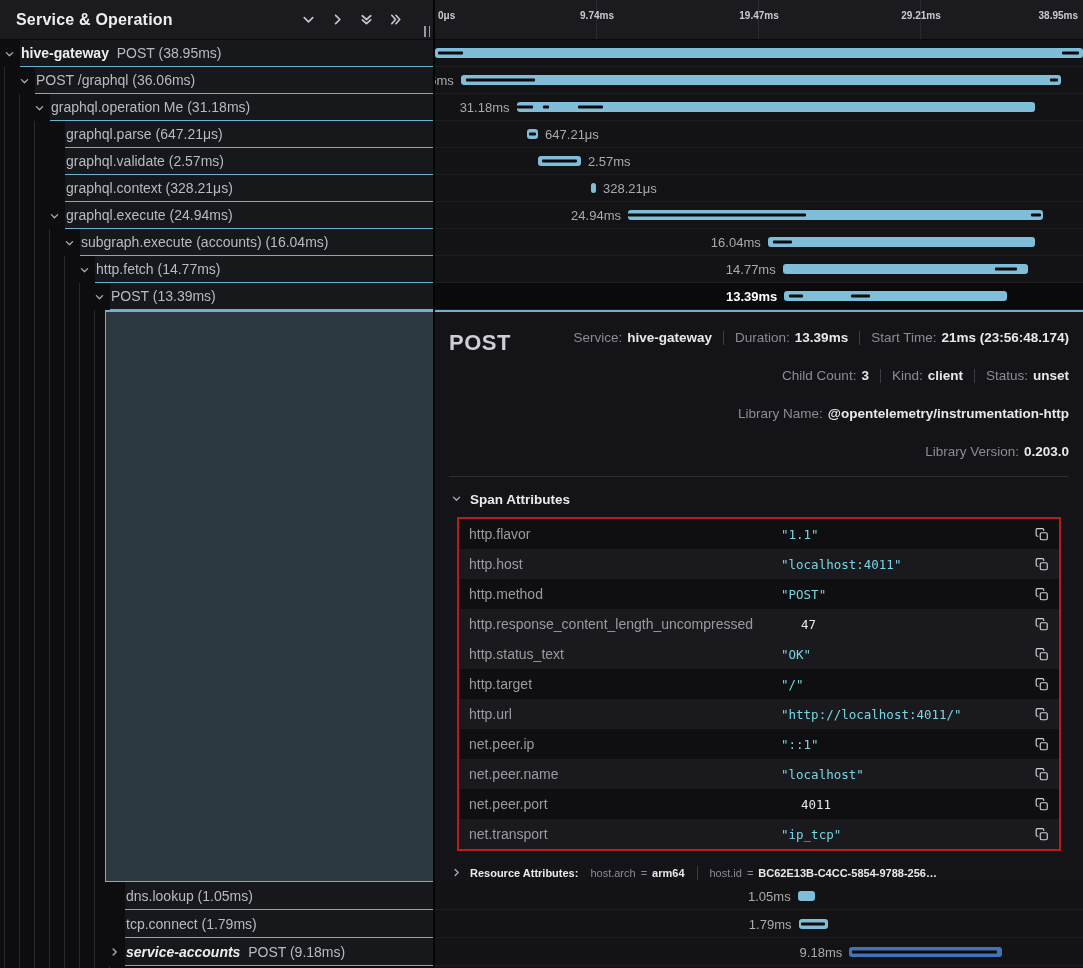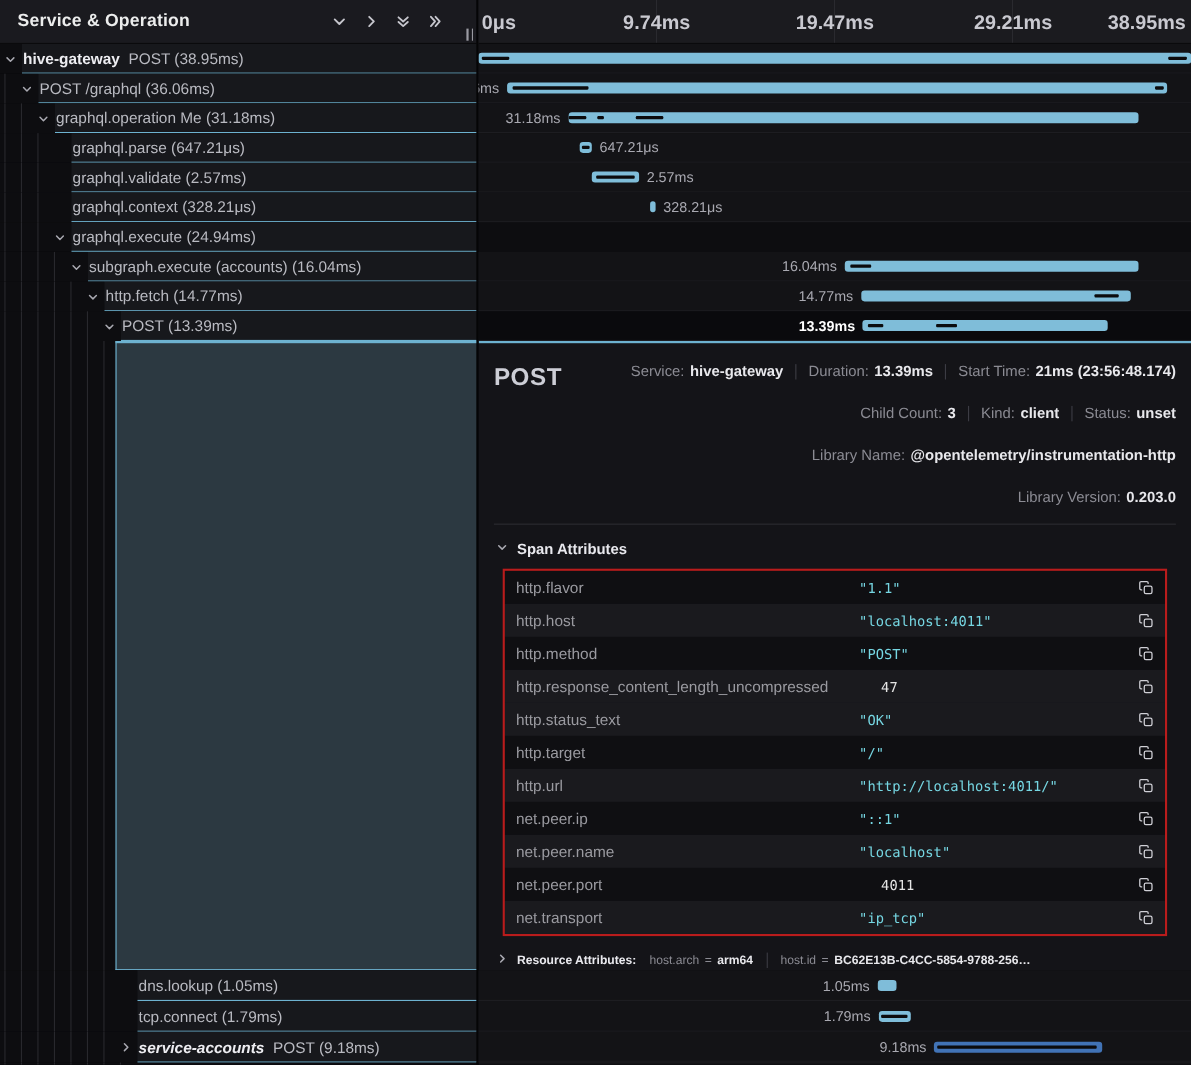--- a/index.html
+++ b/index.html
@@ -12,21 +12,21 @@
   .topbar-left { position:relative; width:435px; flex:0 0 435px; background:#1a1a1f;
                  border-right:2px solid #050506; border-bottom:1px solid #0a0a0c;
                  display:flex; align-items:center; }
   .topbar-title { color:#eceded; font-size:16px; font-weight:700; padding-left:16px; letter-spacing:.2px; }
   .topbar-icons { position:absolute; right:30px; top:0; bottom:0; display:flex; align-items:center; gap:13px; }
   .hicon { width:16px; height:16px; display:inline-flex; align-items:center; justify-content:center; cursor:pointer; }
   .hicon svg { stroke:#c6c6cd; }
   .grip { position:absolute; right:3px; bottom:2px; display:flex; gap:3px; cursor:col-resize; }
   .grip i { display:block; width:1.5px; height:11px; background:#9a9aa2; }
   .topbar-right { position:relative; flex:1; background:#1b1b1f; border-bottom:1px solid #0a0a0c; overflow:hidden; }
-  .tick { position:absolute; top:10px; color:#c9c9d0; font-size:18px; font-weight:600; white-space:nowrap; }
+  .tick { position:absolute; top:10px; color:#c9c9d0; font-size:10px; font-weight:600; white-space:nowrap; }
 
   
   .gridbg {
     background-image:
       linear-gradient(to right, transparent calc(25% - 1px), #2a2a2f calc(25% - 1px), #2a2a2f 25%, transparent 25%),
       linear-gradient(to right, transparent calc(50% - 1px), #2a2a2f calc(50% - 1px), #2a2a2f 50%, transparent 50%),
       linear-gradient(to right, transparent calc(75% - 1px), #2a2a2f calc(75% - 1px), #2a2a2f 75%, transparent 75%);
   }
 
   
@@ -275,20 +275,27 @@
             <span class="tree-chevron" style="left: 48px;">
               <svg width="11" height="11" viewBox="0 0 16 16" fill="none" stroke-width="2" stroke-linecap="round" stroke-linejoin="round">
                 <path d="M3.5 6l4.5 4.5L12.5 6"></path>
               </svg>
             </span>
           </div>
           <div class="row-content">
             <span class="row-text">graphql.execute (24.94ms)</span>
           </div>
         </div>
+        <div class="cell-right gridbg">
+          <div class="bar" style="left: 29.7818%; width: max(64.0308%, 5px); background: rgb(127, 189, 217);">
+            <div class="notch" style="left: 0%; width: 43%;"></div>
+            <div class="notch" style="left: 97.2%; width: 2.4%;"></div>
+          </div>
+          <span class="bar-label left" style="left: 29.7818%;">24.94ms</span>
+        </div>
       </div>
       <div class="row">
         <div class="cell-left">
           <div class="gutter" style="width: 80px;">
             <div class="gline" style="left: 4px;"></div>
             <div class="gline" style="left: 19px;"></div>
             <div class="gline" style="left: 34px;"></div>
             <div class="gline" style="left: 49px;"></div>
             <span class="tree-chevron" style="left: 63px;">
               <svg width="11" height="11" viewBox="0 0 16 16" fill="none" stroke-width="2" stroke-linecap="round" stroke-linejoin="round">

